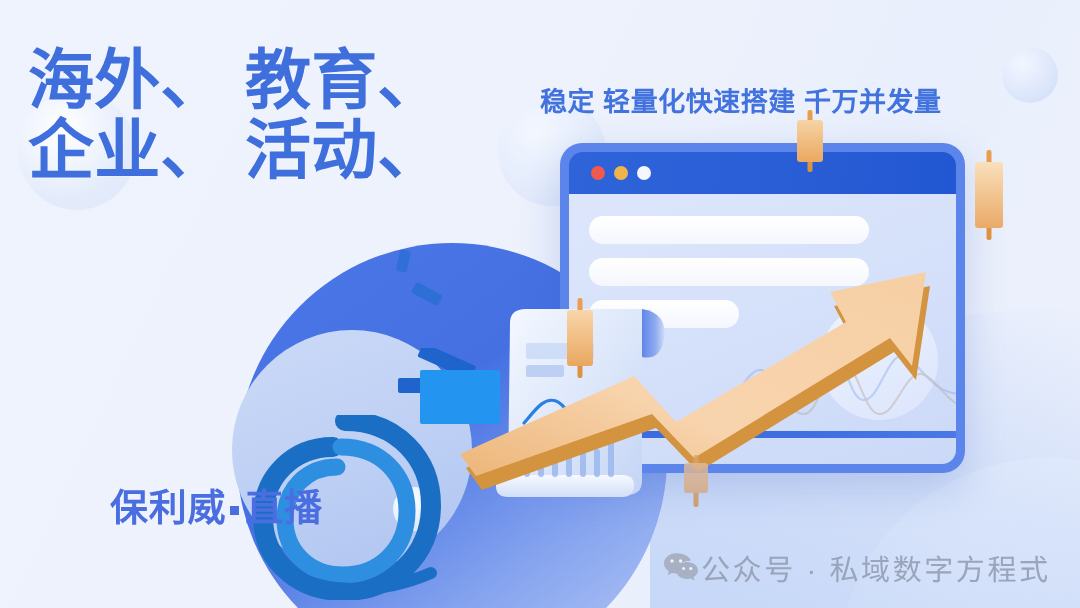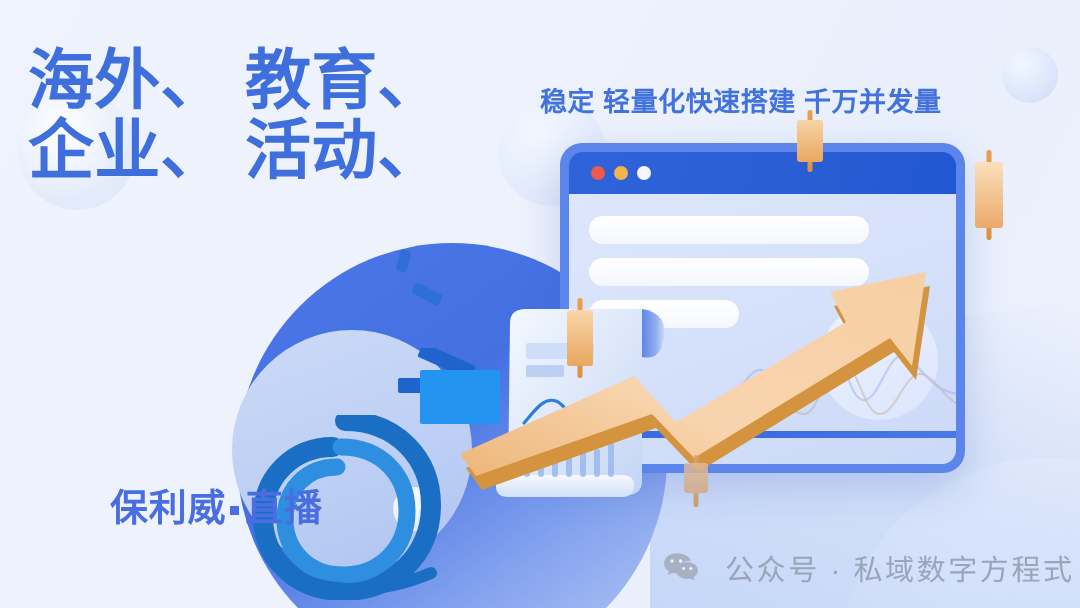--- a/index.html
+++ b/index.html
@@ -197,21 +197,21 @@
     display: inline-block;
     width: 9px; height: 9px;
     background: #4a6ee0;
     margin: 0 6px 0 4px;
     vertical-align: middle;
   }
 
   
   #wechat-attr {
     position: absolute; left: 663px; top: 546px;
-    display: flex; align-items: center; gap: 26px;
+    display: flex; align-items: center; gap: 2px;
     z-index: 9;
   }
   #wechat-icon { width: 36px; height: 30px; flex: none; }
   #wechat-text {
     font-size: 29px;
     color: #9aa4bb;
     letter-spacing: .09em;
     white-space: nowrap;
   }
 </style>

